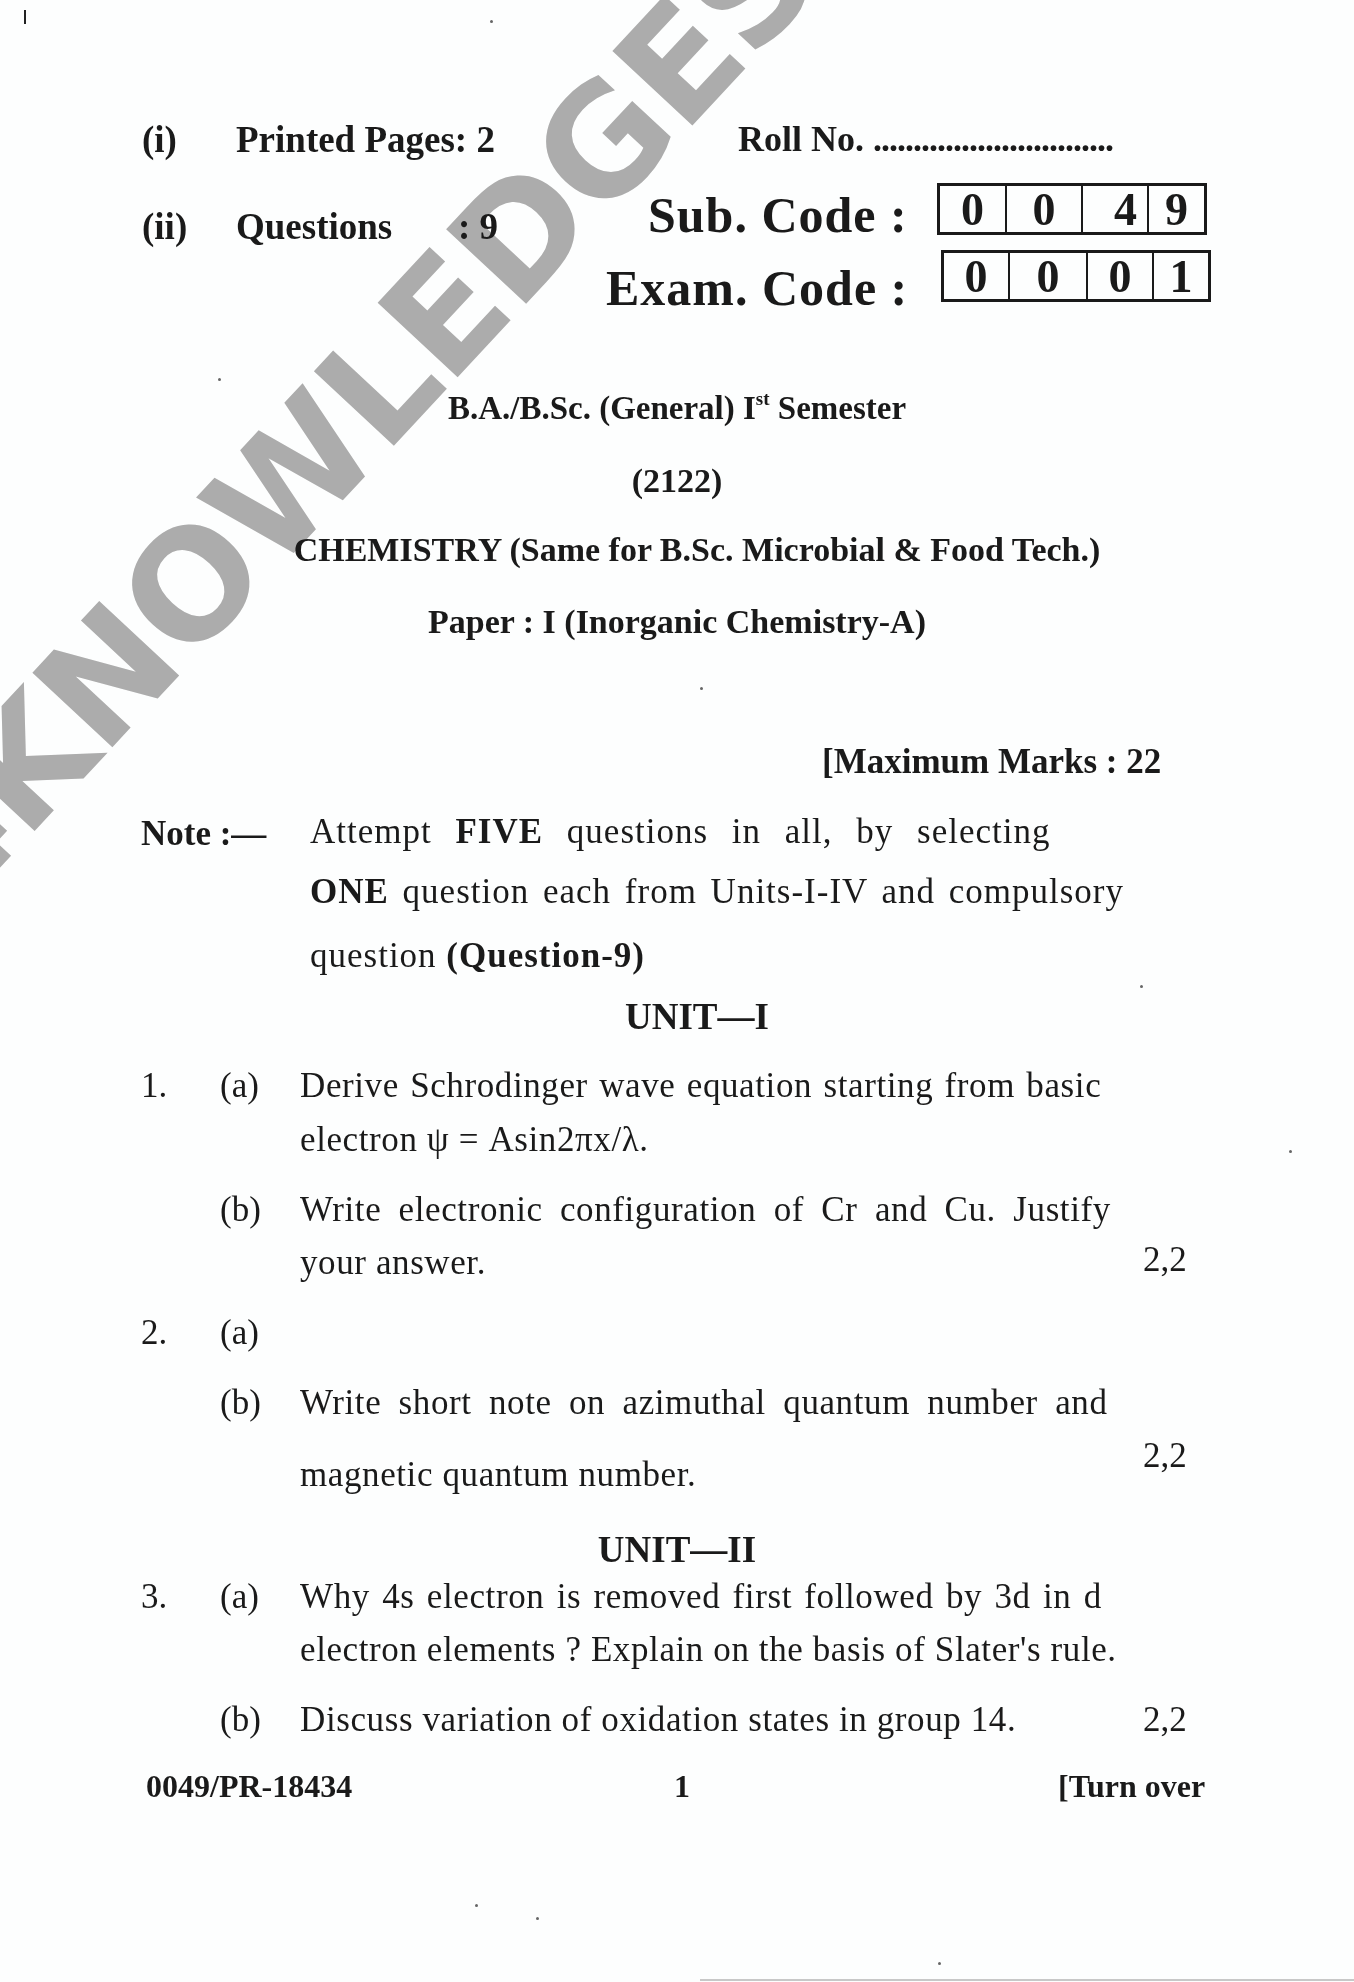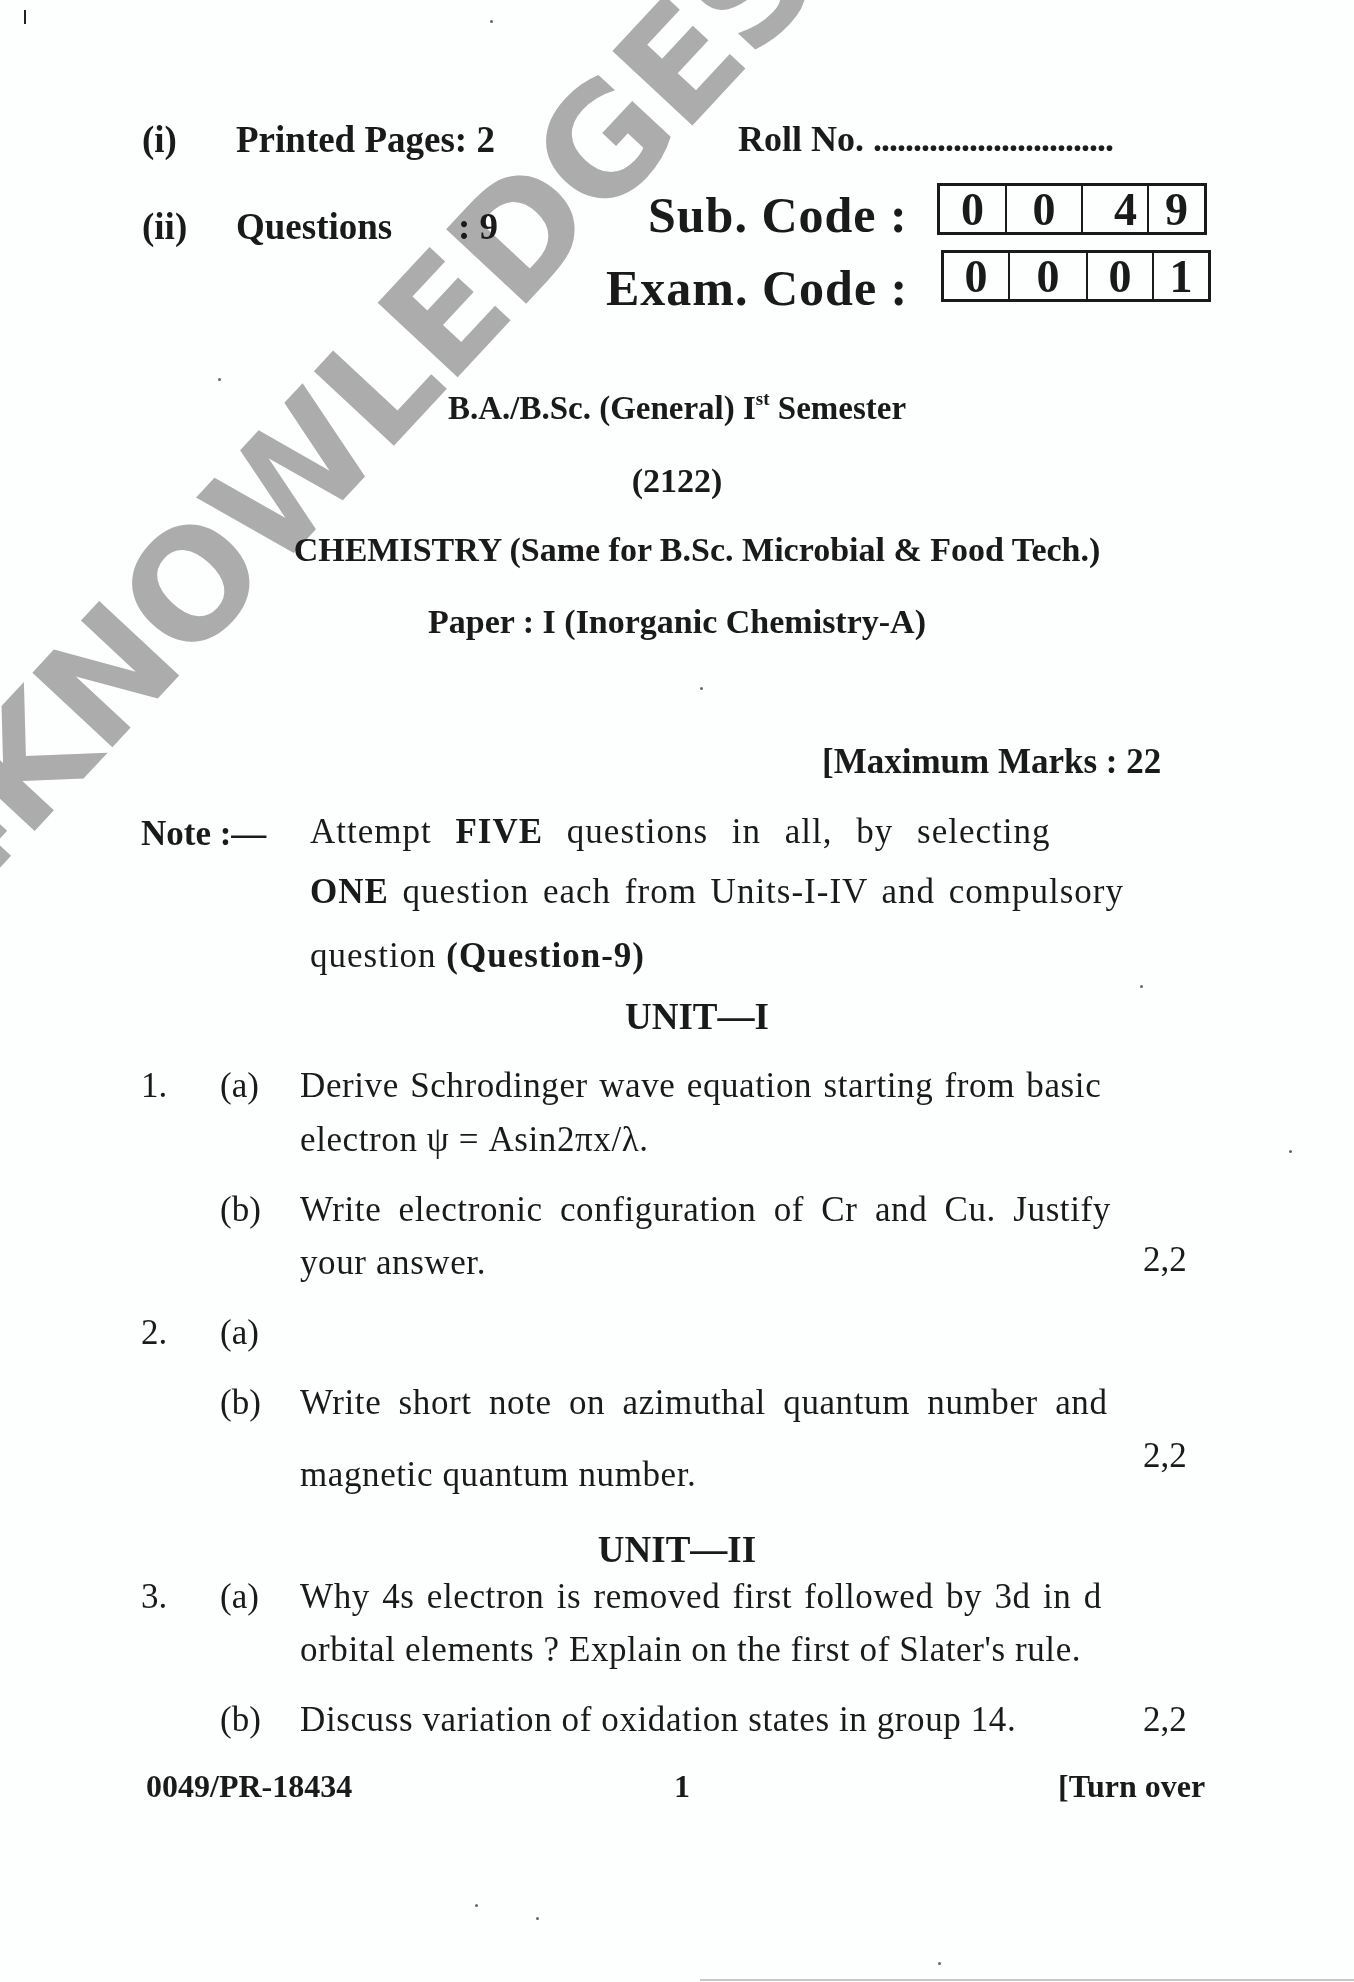--- a/index.html
+++ b/index.html
@@ -190,21 +190,21 @@
     <div class="abs q-num" style="left:220px;top:1383px;">(b)</div>
     <div class="abs q-text" style="left:300px;top:1383px;word-spacing:8px;">Write short note on azimuthal quantum number and</div>
     <div class="abs q-text" style="left:300px;top:1436px;margin-top:19px;">magnetic quantum number.</div>
     <div class="abs marks" style="left:1143px;top:1436px;">2,2</div>
 
     <div class="unit-heading" style="top:1505px;margin-top:23px;">UNIT—II</div>
 
     <div class="abs q-num" style="left:141px;top:1577px;">3.</div>
     <div class="abs q-num" style="left:220px;top:1577px;">(a)</div>
     <div class="abs q-text" style="left:300px;top:1577px;word-spacing:3px;">Why 4s electron is removed first followed by 3d in d</div>
-    <div class="abs q-text" style="left:300px;top:1630px;">orbital elements ? Explain on the first of Slater's rule.</div>
+    <div class="abs q-text" style="left:300px;top:1630px;">electron elements ? Explain on the basis of Slater's rule.</div>
 
     <div class="abs q-num" style="left:220px;top:1700px;">(b)</div>
     <div class="abs q-text" style="left:300px;top:1700px;">Discuss variation of oxidation states in group 14.</div>
     <div class="abs marks" style="left:1143px;top:1700px;">2,2</div>
 
     <div class="abs footer" style="left:146px;top:1768px;">0049/PR-18434</div>
     <div class="abs footer" style="left:674px;top:1768px;">1</div>
     <div class="abs footer" style="left:1038px;top:1768px;margin-left:20px;">[Turn over</div>
 
   </div>

